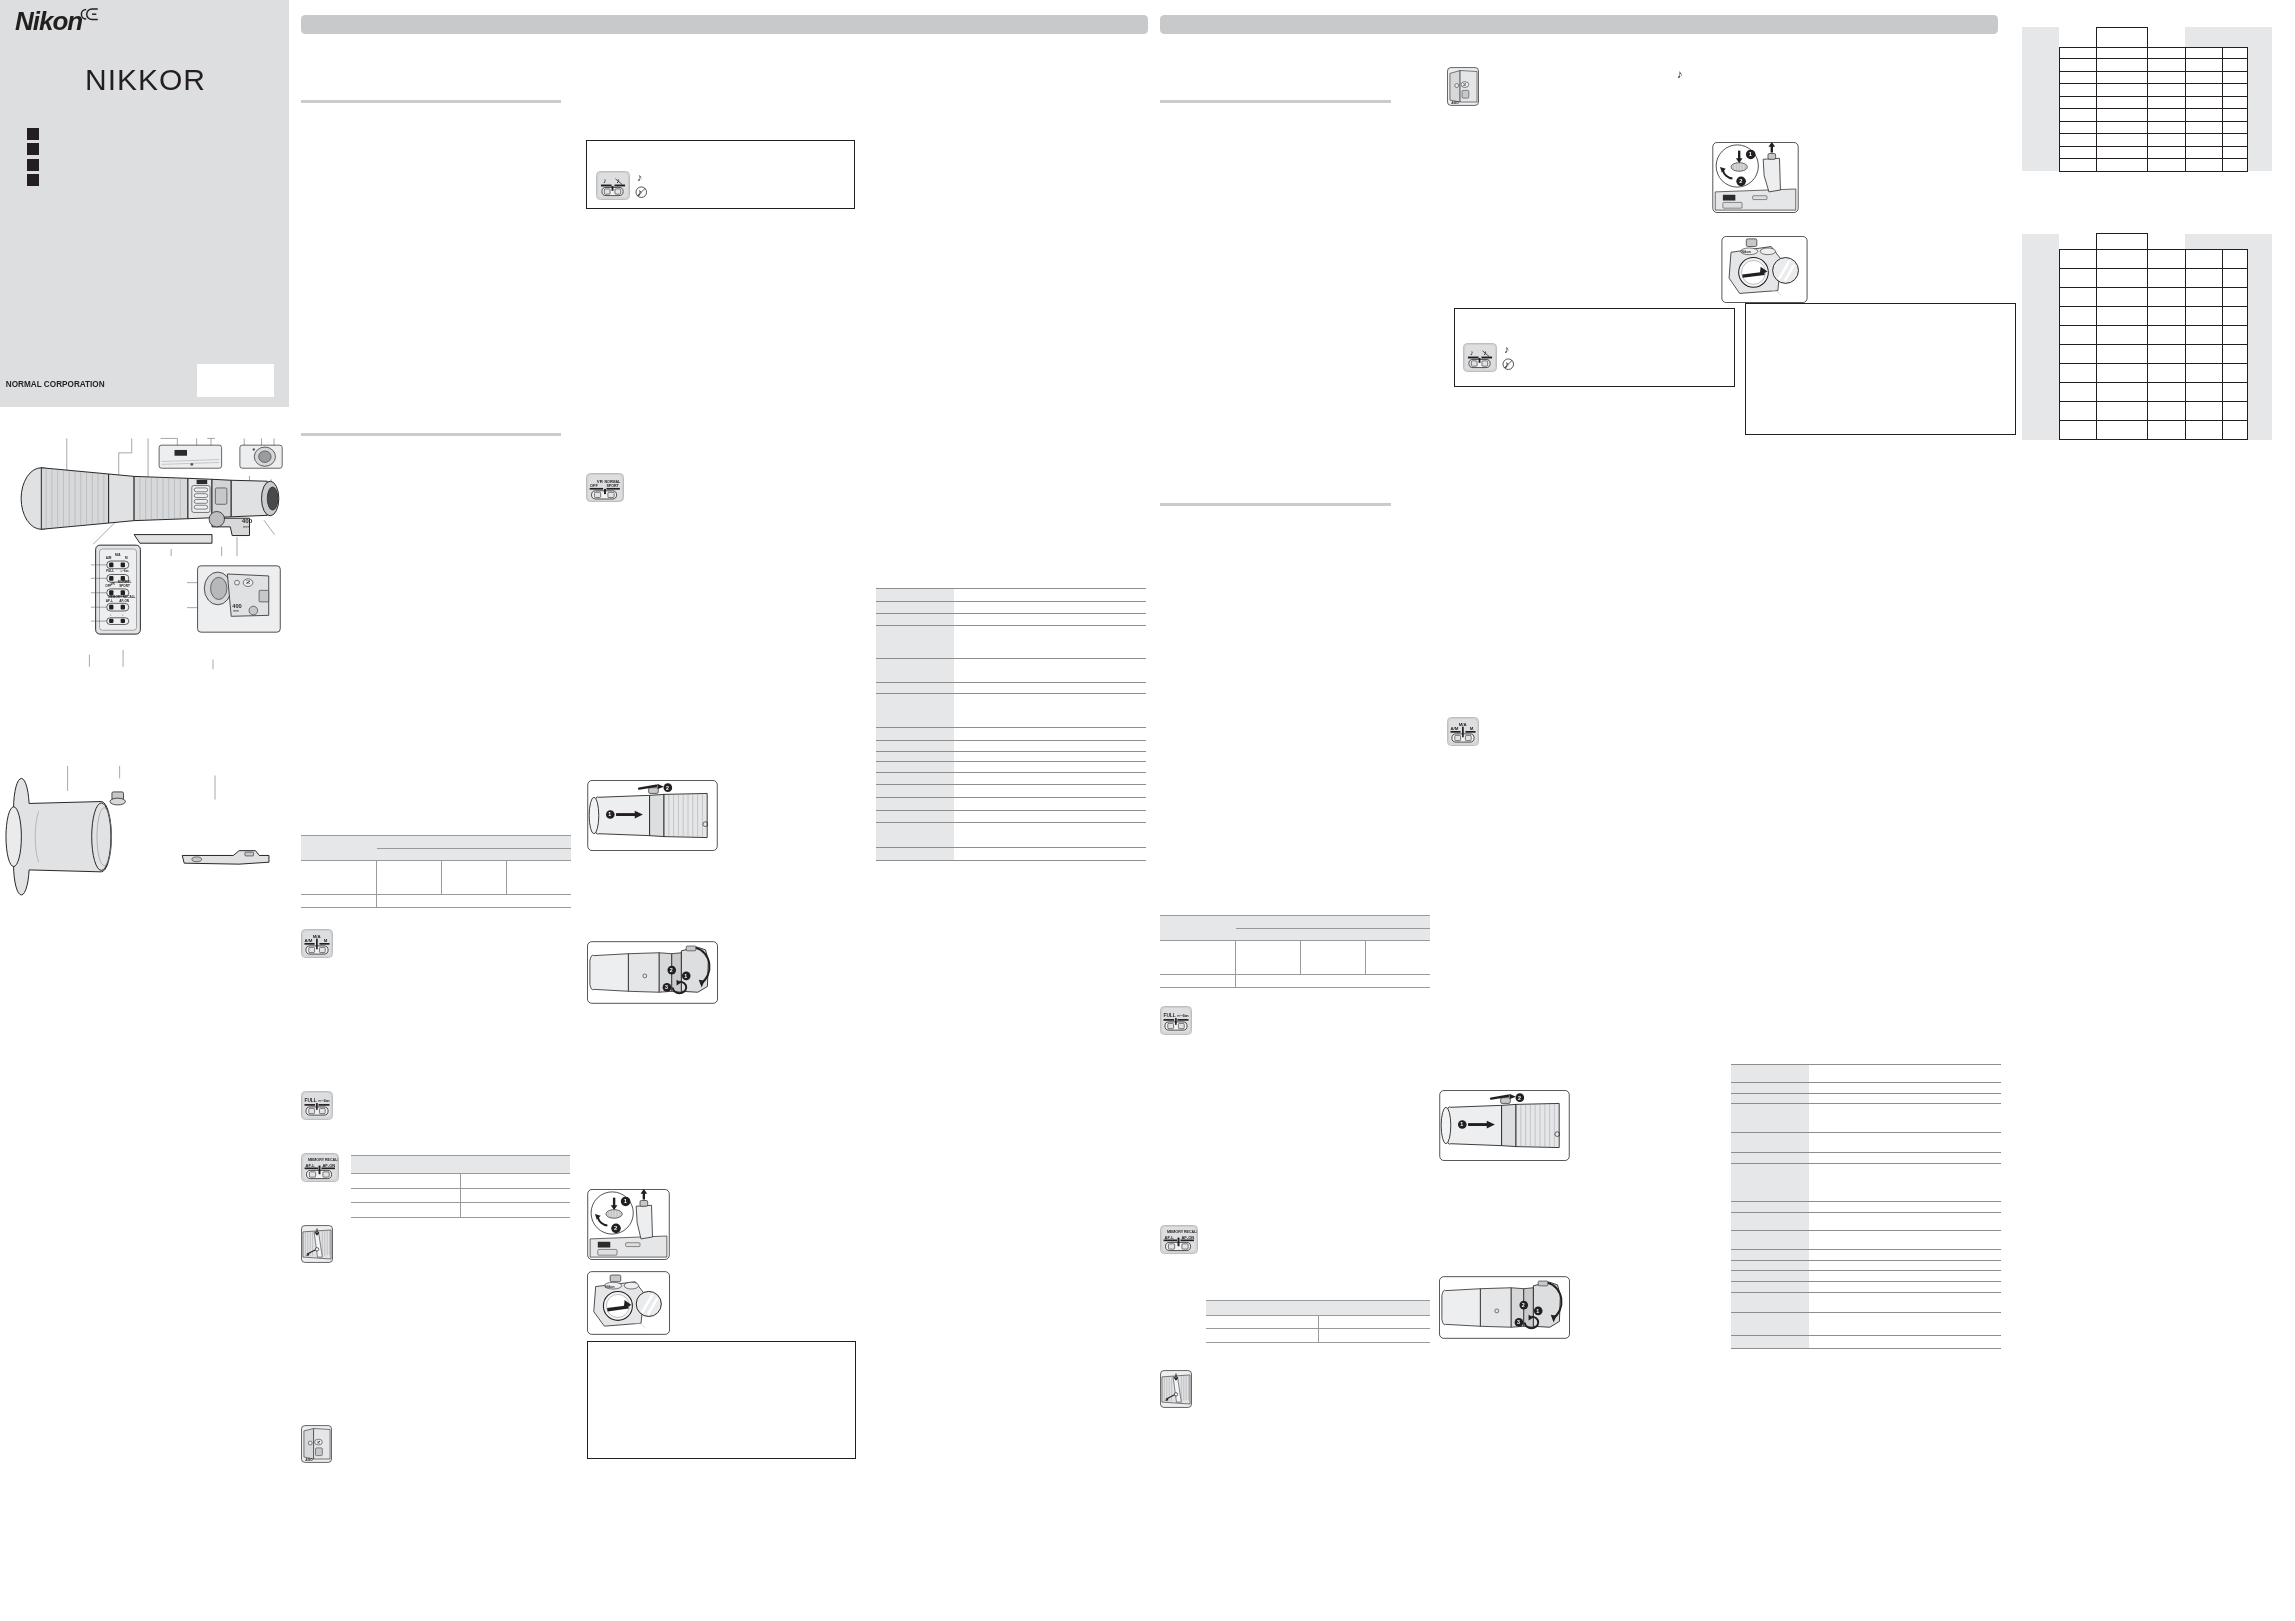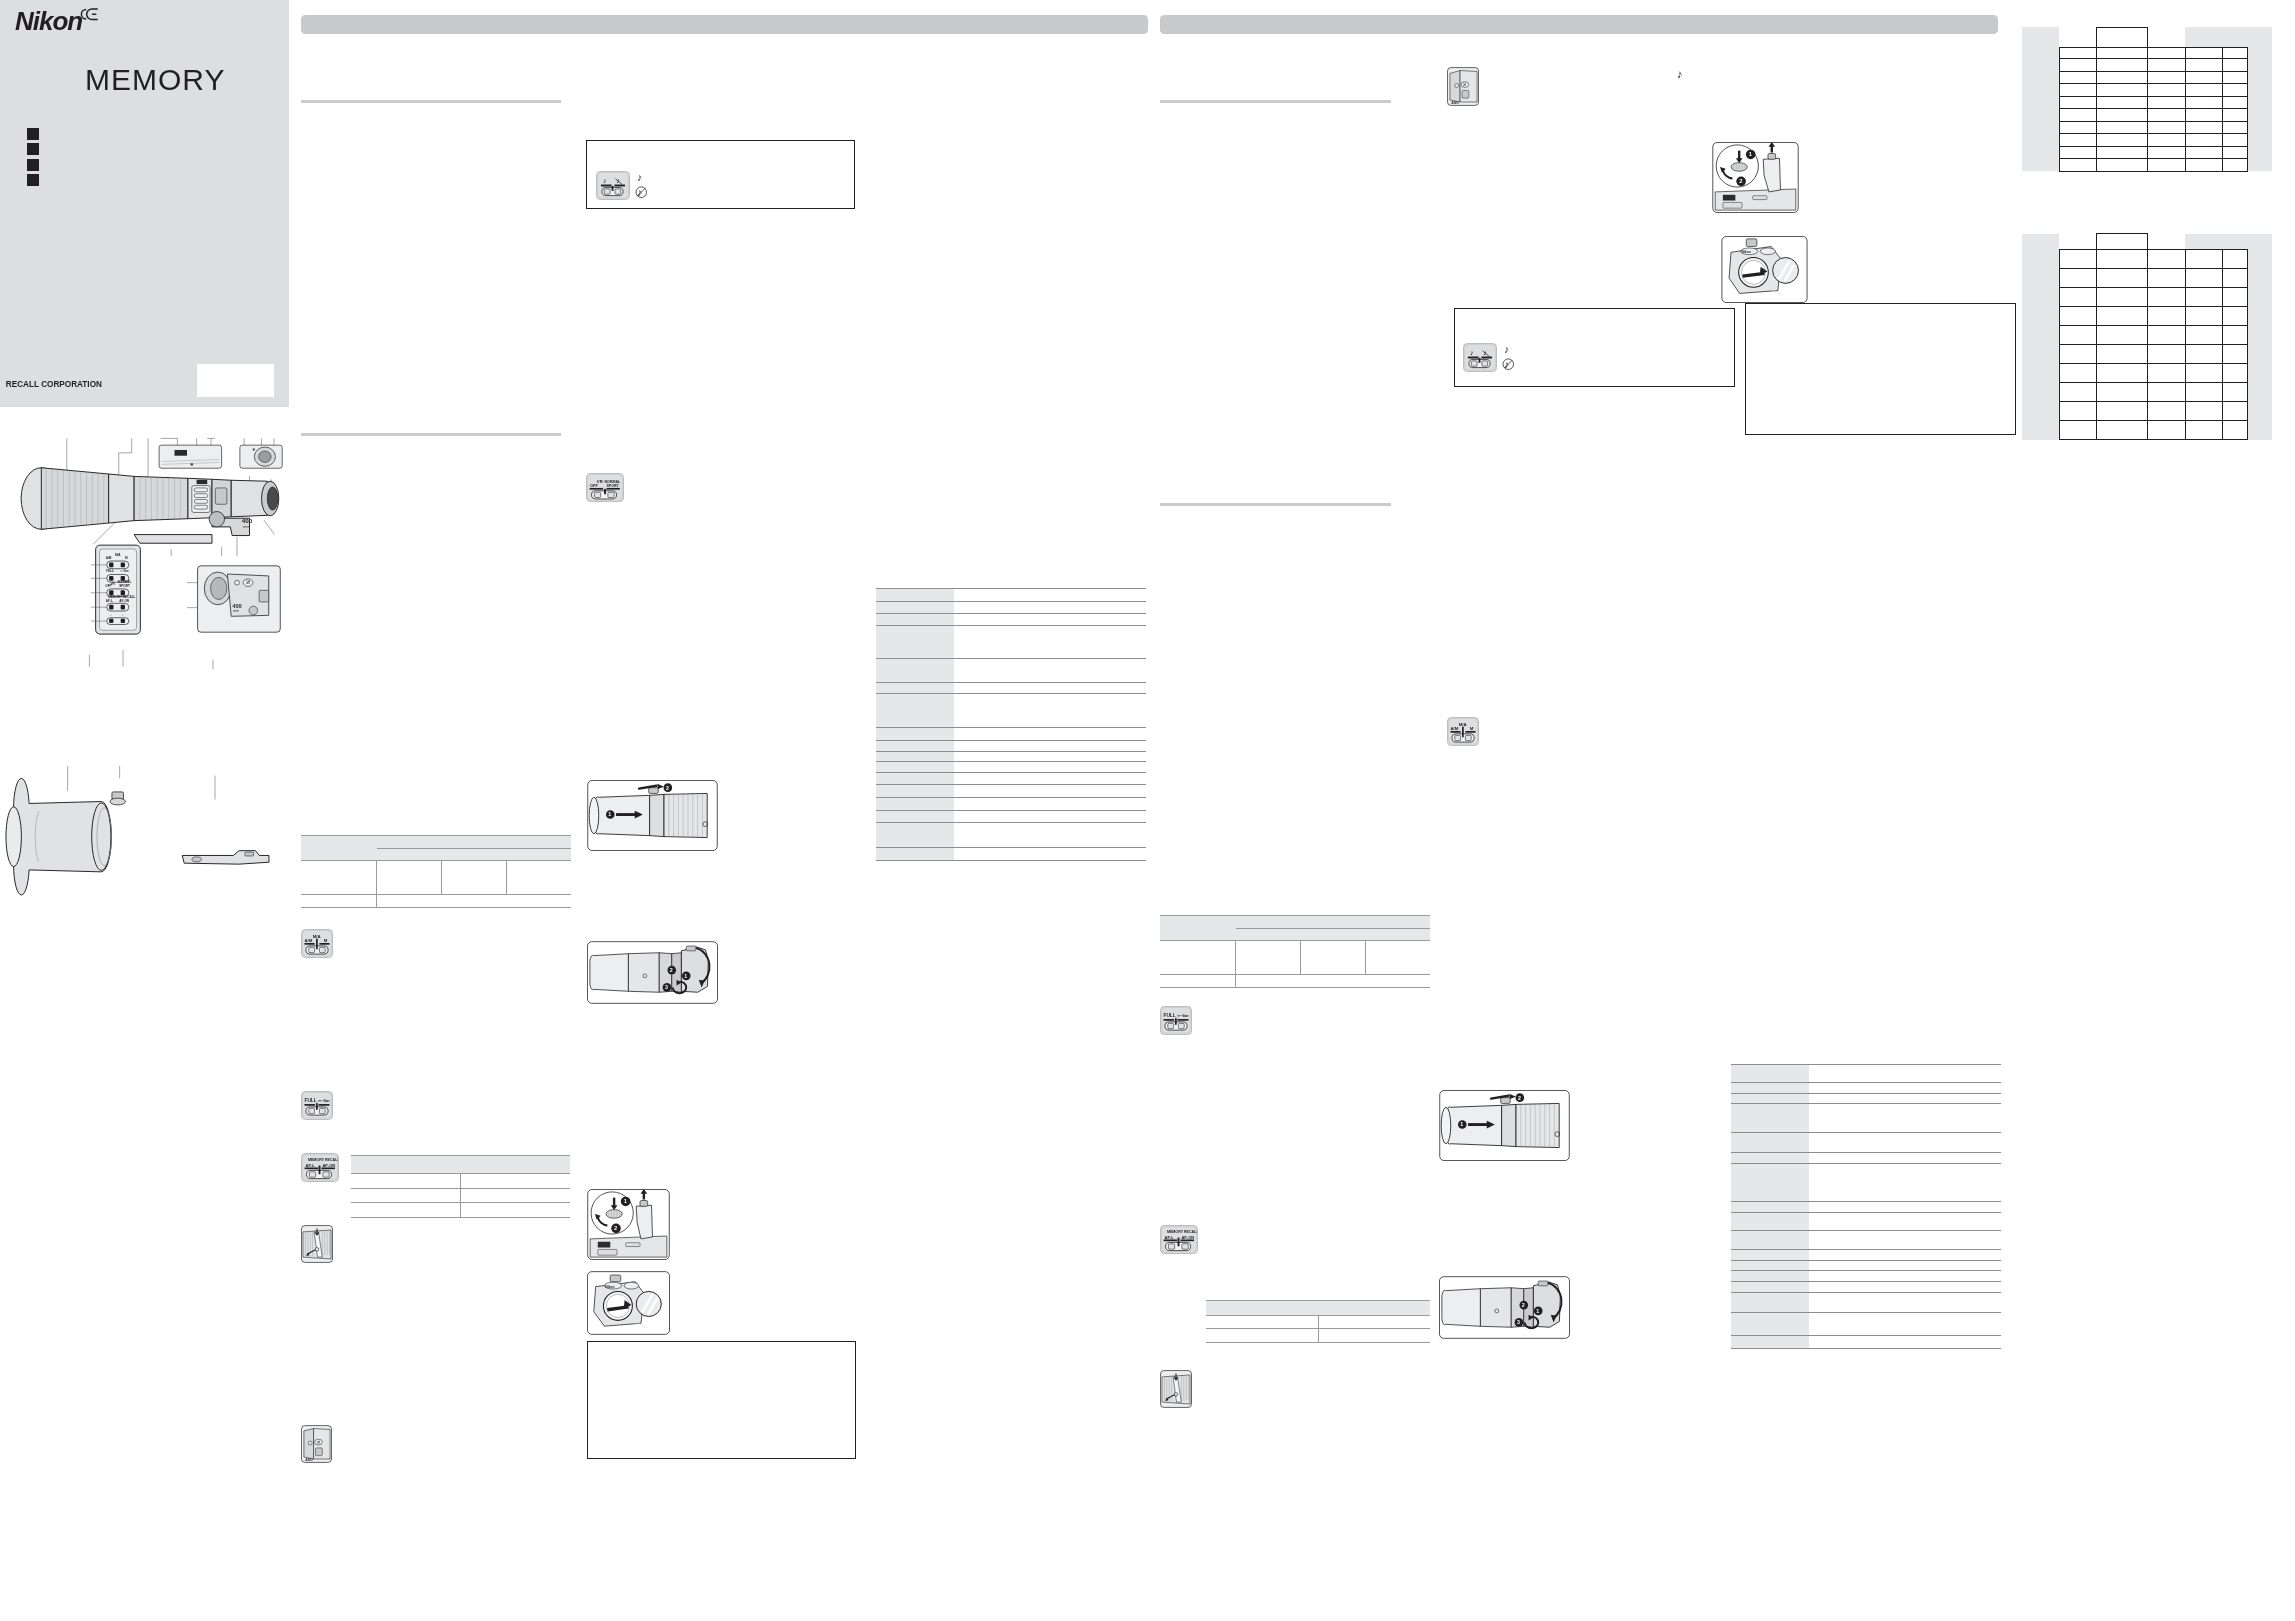--- a/index.html
+++ b/index.html
@@ -55,30 +55,30 @@
   <div class="nikon-logo" style="left:15px;top:5.8px;font-size:26px;">Nikon</div>
 
   <div class="ce-mark" style="left:78px;top:6.7px;width:21.7px;height:16.4px;">
     <svg viewBox="0 0 90 60">
       <path d="M34 10 A20 20 0 1 0 34 50" fill="none" stroke="#231f20" stroke-width="6"></path>
       <path d="M82 8 L58 8 A20 20 0 0 0 58 52 L82 52" fill="none" stroke="#231f20" stroke-width="6"></path>
       <path d="M58 30 L76 30" fill="none" stroke="#231f20" stroke-width="6"></path>
     </svg>
   </div>
 
-  <div class="nikkor-word" style="left:85px;top:63px;font-size:30px;">MEMORY</div>
+  <div class="nikkor-word" style="left:85px;top:63px;font-size:30px;">NIKKOR</div>
 
   <div class="lang-blocks" style="left:27px;top:128px;">
     <i></i>
     <i></i>
     <i></i>
     <i></i>
   </div>
 
-  <div class="corp" style="left:5.8px;top:380px;font-size:8.2px;">RECALL CORPORATION</div>
+  <div class="corp" style="left:5.8px;top:380px;font-size:8.2px;">NORMAL CORPORATION</div>
 
   <div class="white-box" style="left:197px;top:364px;width:77px;height:33px;"></div>
 
   <div class="fig" style="left:4.8px;top:424px;width:289px;height:250px;">
     <svg viewBox="0 0 600 520">
       <g fill="none" stroke="#58595b" stroke-width="1.1">
         <line x1="128" y1="30" x2="128" y2="150"></line>
         <line x1="263" y1="30" x2="263" y2="60"></line>
         <line x1="263" y1="60" x2="236" y2="60"></line>
         <line x1="236" y1="60" x2="236" y2="168"></line>

